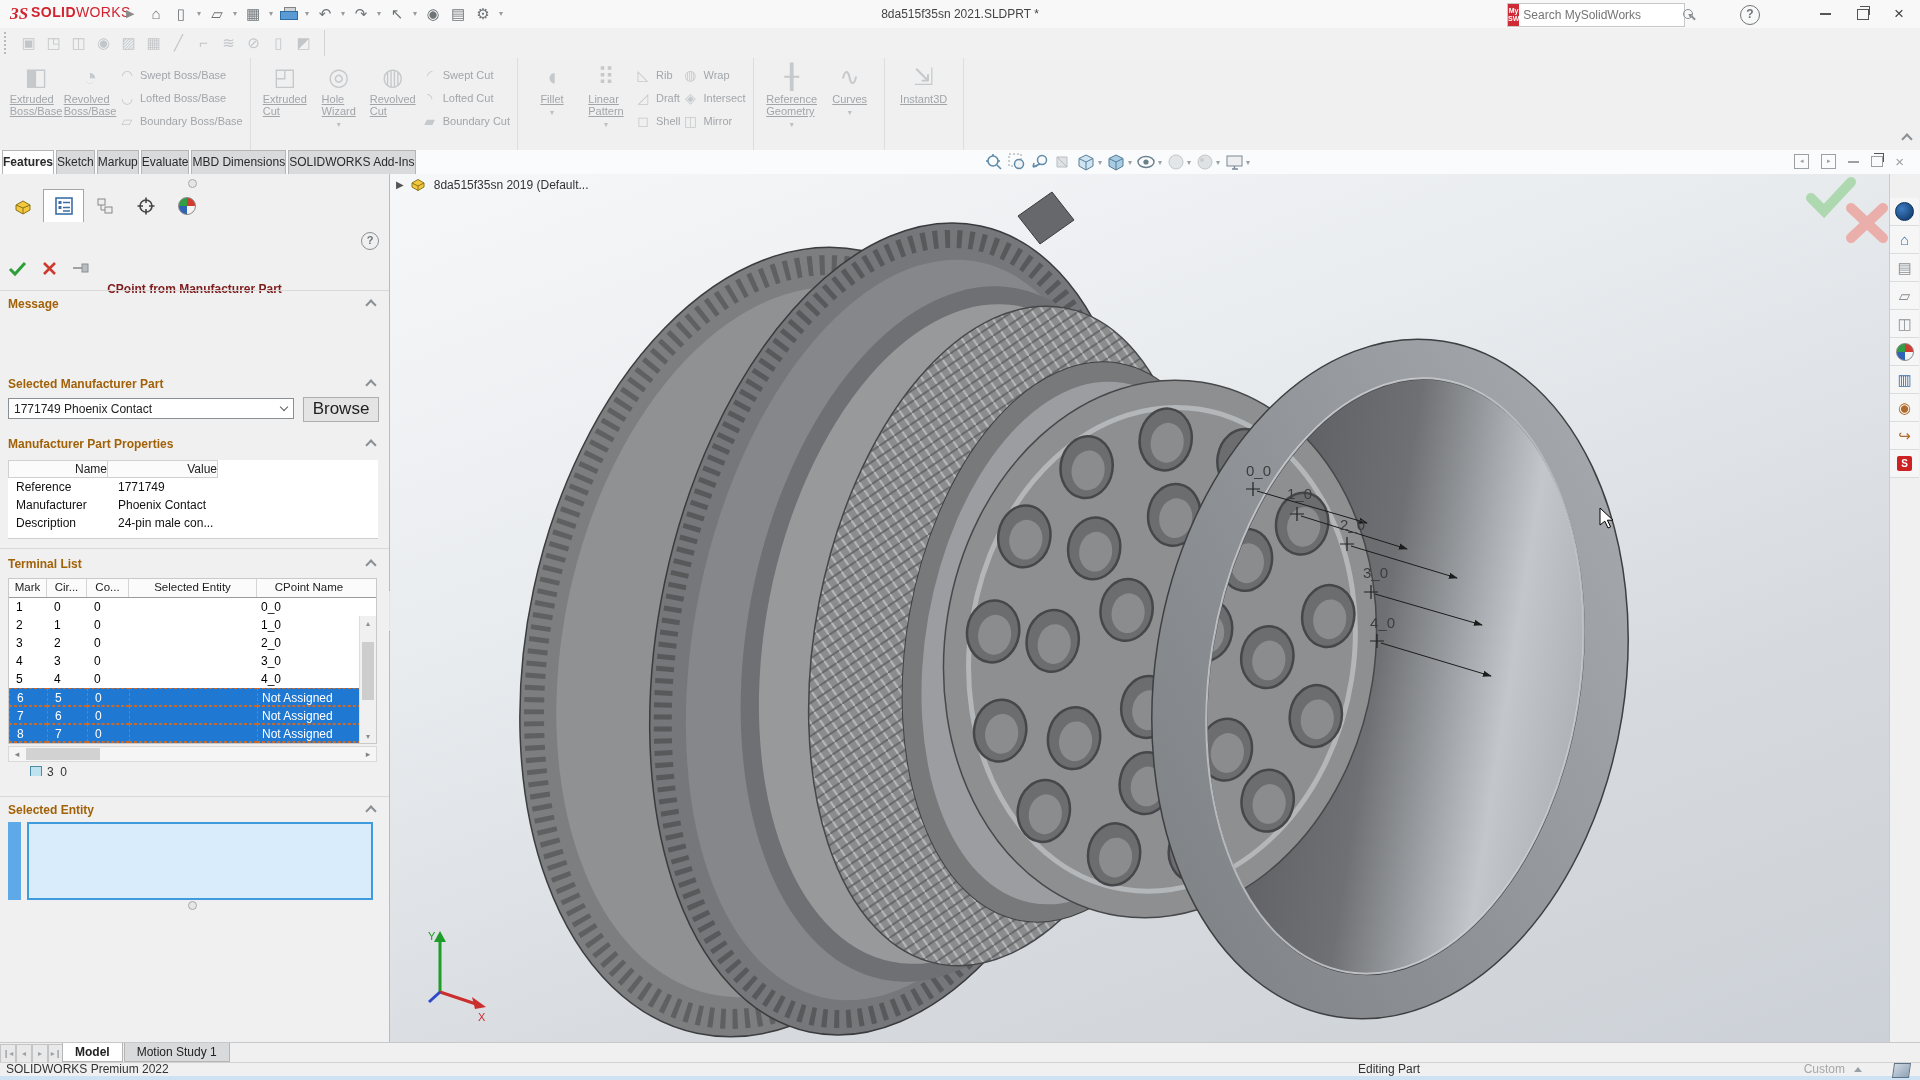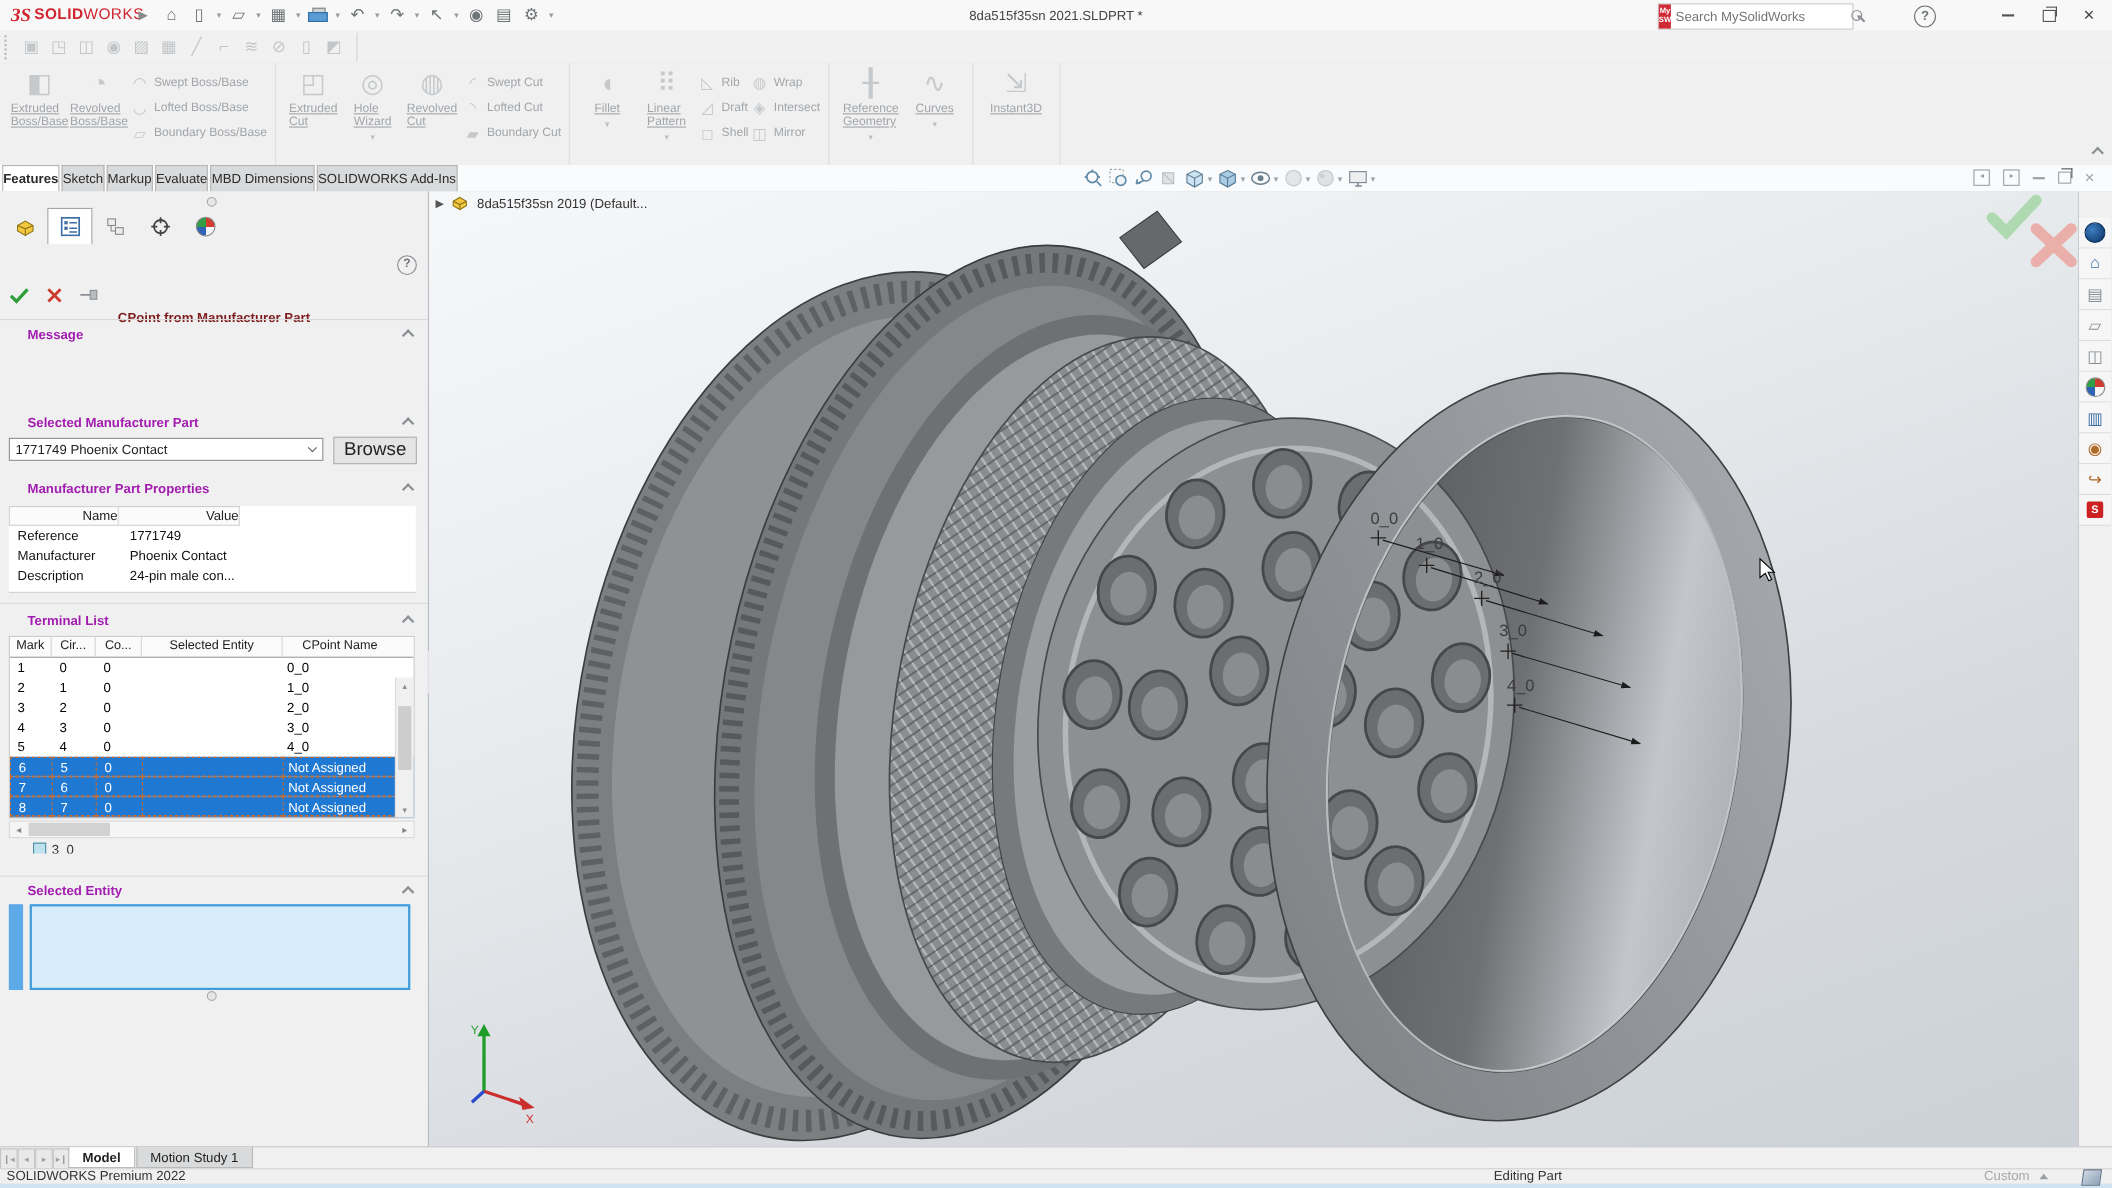--- a/index.html
+++ b/index.html
@@ -68,21 +68,21 @@
   
   .pm{left:0;top:0;width:389px;height:868px;background:#f0f0f1;border-right:1px solid #b9bcbe;}
   .dot{width:7px;height:7px;border-radius:50%;background:#e6e6e6;border:1px solid #a9a9a9;}
   .pmtabs{left:2px;top:15px;display:flex;height:32px;}
   .pmtab{width:39px;height:32px;display:flex;align-items:center;justify-content:center;border:1px solid transparent;border-bottom:none;}
   .pmtab.active{background:#fff;border-color:#a5a5a5;}
   .pmtitle{left:0;top:56px;width:389px;height:22px;line-height:22px;text-align:center;font-weight:700;font-size:12px;color:#7f1d1d;margin-top:48px;}
   .pmhelp{right:10px;top:58px;width:16px;height:16px;border:1.4px solid #8a8f93;border-radius:50%;color:#6f7476;font-weight:700;font-size:11px;text-align:center;line-height:14px;}
   .okrow{left:8px;top:84px;display:flex;align-items:center;gap:15px;height:20px;}
   .sect-div{left:0;width:389px;height:0;border-top:1px solid #d9d9d9;}
-  .sh{left:0;width:389px;height:20px;line-height:20px;padding-left:25px;font-weight:700;font-size:12px;color:#a21caf;box-sizing:border-box;}
+  .sh{left:0;width:389px;height:20px;line-height:20px;padding-left:8px;font-weight:700;font-size:12px;color:#a16207;box-sizing:border-box;}
   .sh .chev{position:absolute;right:14px;top:7px;}
   .msgbox{left:3px;top:140px;width:380px;box-sizing:border-box;background:#ffffa6;padding:3px 6px;
           font-size:10.8px;line-height:12.5px;color:#1c1c1c;}
   .combo{left:8px;top:224px;width:286px;height:21px;background:#fff;border:1px solid #8a8f93;box-sizing:border-box;
          display:flex;align-items:center;font-size:12px;color:#222;}
   .combo .val{flex:1;padding-left:5px;}
   .combo .cbtn{width:18px;height:100%;display:flex;align-items:center;justify-content:center;}
   .cchev{display:inline-block;width:5px;height:5px;border-right:1.6px solid #5a5f63;border-bottom:1.6px solid #5a5f63;transform:rotate(45deg);margin-top:-3px;}
   .browse{left:303px;top:223px;width:74px;height:23px;background:#e4e4e4;border:1px solid #aeaeae;font-size:17px;color:#222;
           text-align:center;line-height:21px;}

